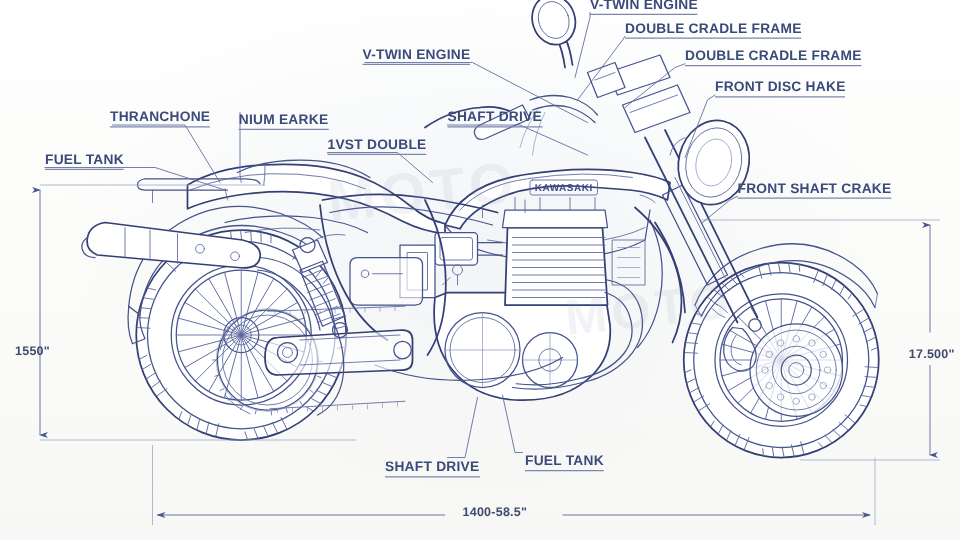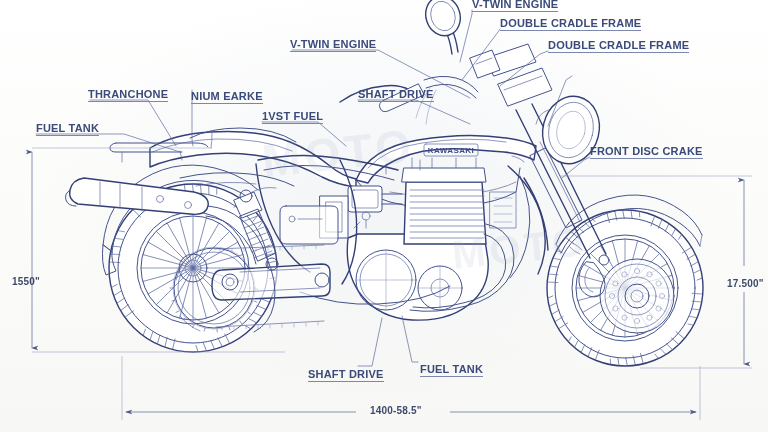--- a/index.html
+++ b/index.html
@@ -575,27 +575,28 @@
       <path d="M572,76 L566,80 L548,126"></path>
       <path d="M590,157 L584,160 L562,178"></path>
       <path d="M358,366 L372,366 L382,318"></path>
       <path d="M418,362 L412,362 L402,316"></path>
     </g>
   </svg>
 
   <div class="label" style="left:36px; top:122px;">FUEL TANK</div>
   <div class="label" style="left:88px; top:88px;">THRANCHONE</div>
   <div class="label" style="left:191px; top:90px;">NIUM EARKE</div>
-  <div class="label" style="left:262px; top:110px;">1VST FUEL</div>
+  <div class="label" style="left:262px; top:110px;">1VST DOUBLE</div>
   <div class="label" style="left:358px; top:88px;">SHAFT DRIVE</div>
   <div class="label" style="left:290px; top:38px;">V-TWIN ENGINE</div>
   <div class="label" style="left:472px; top:-2px;">V-TWIN ENGINE</div>
   <div class="label" style="left:500px; top:17px;">DOUBLE CRADLE FRAME</div>
   <div class="label" style="left:548px; top:39px;">DOUBLE CRADLE FRAME</div>
-  <div class="label" style="left:590px; top:145px;">FRONT DISC CRAKE</div>
+  <div class="label" style="left:572px; top:64px;">FRONT DISC HAKE</div>
+  <div class="label" style="left:590px; top:145px;">FRONT SHAFT CRAKE</div>
   <div class="label" style="left:308px; top:368px;">SHAFT DRIVE</div>
   <div class="label" style="left:420px; top:363px;">FUEL TANK</div>
 
   <div class="dim" style="left:12px; top:276px;">1550"</div>
   <div class="dim" style="left:727px; top:278px;">17.500"</div>
   <div class="dim" style="left:370px; top:405px;">1400-58.5"</div>
 
 </div>
 
 </body></html>

